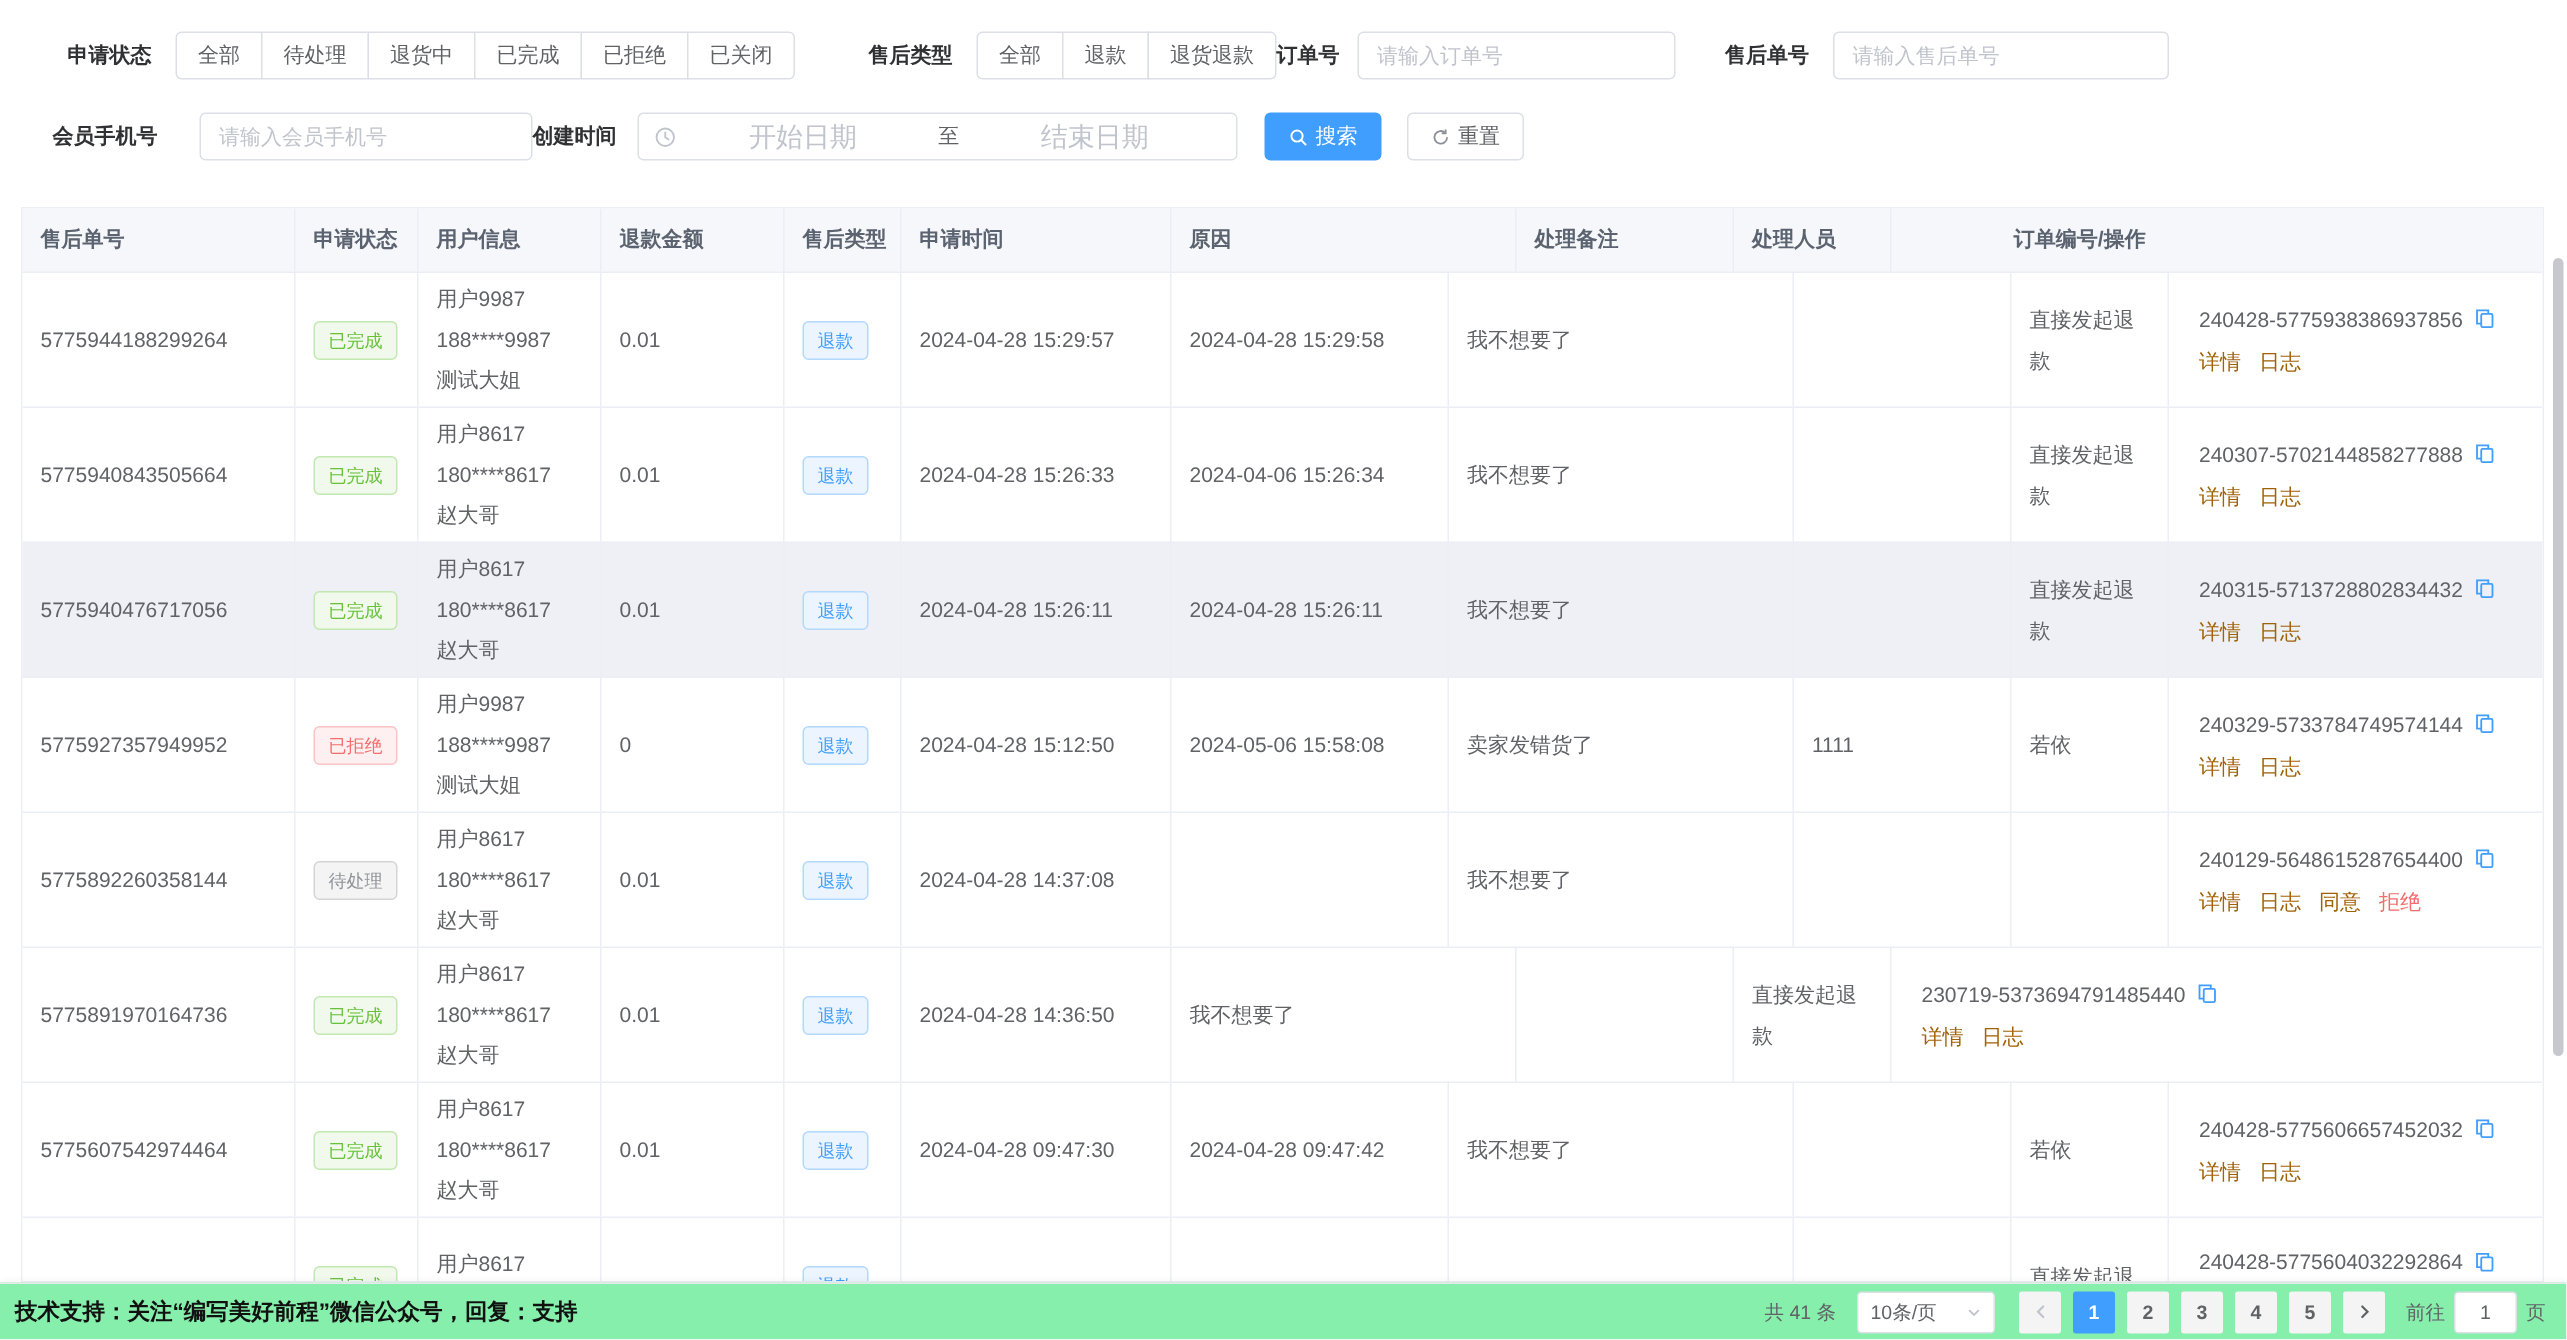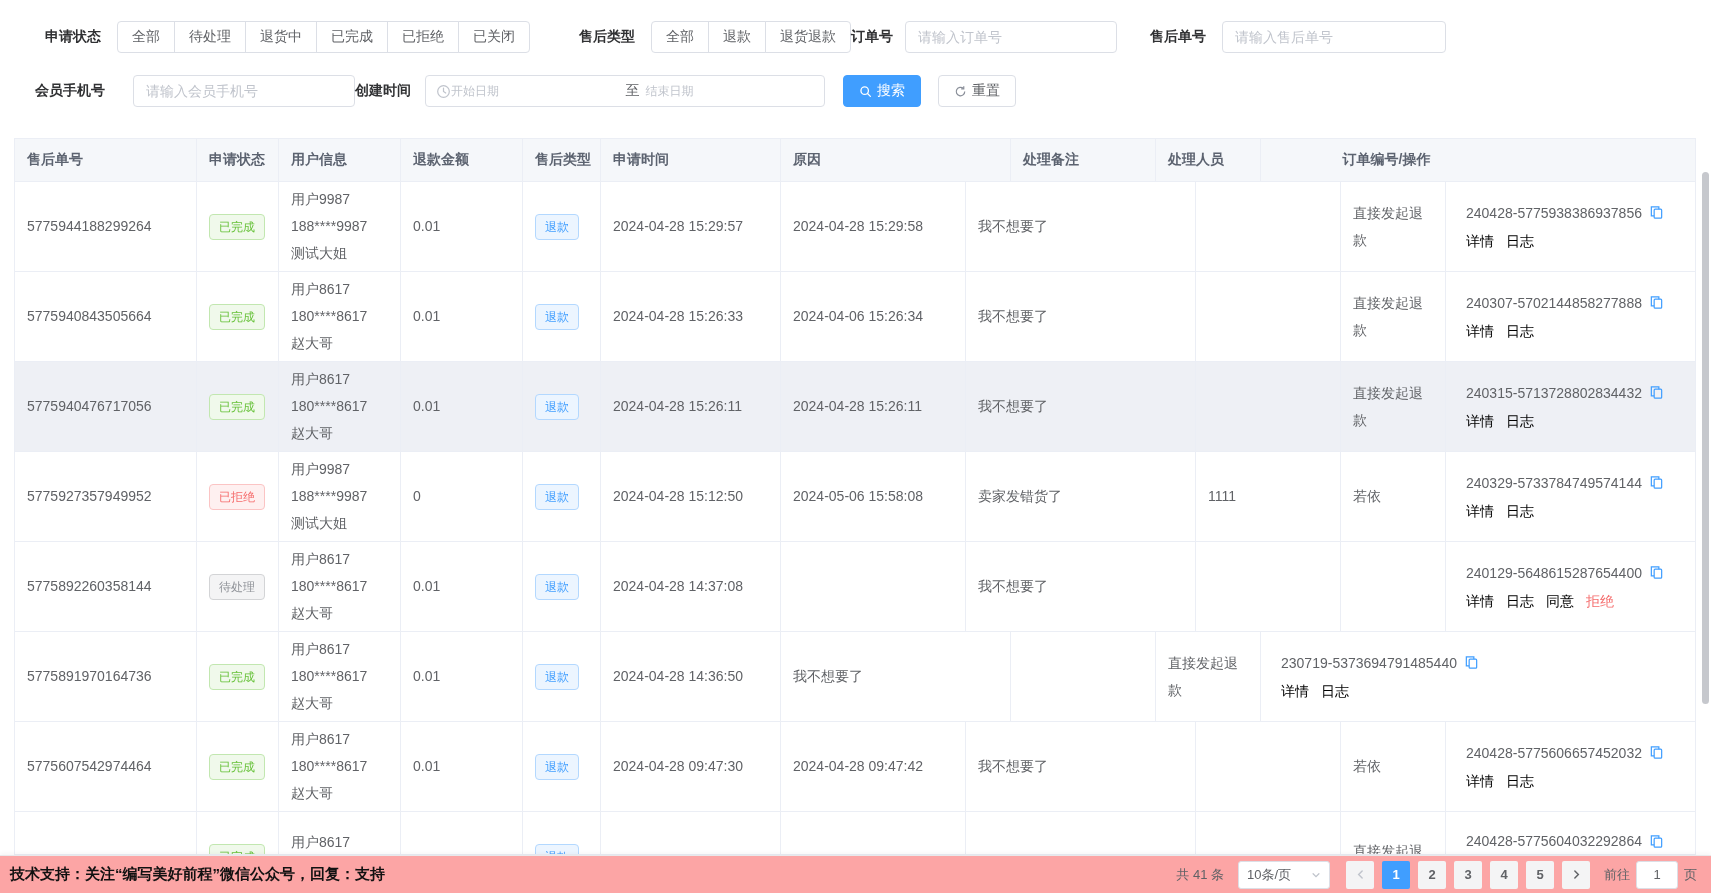--- a/index.html
+++ b/index.html
@@ -16,21 +16,21 @@
   .gbtn { height:32px; padding:0 14px; background:#fff; border:1px solid #dcdfe6; color:#606266;
     font-size:14px; margin-left:-1px; cursor:pointer; white-space:nowrap;
     font-family:inherit; display:flex; align-items:center; }
   .gbtn:first-child { border-radius:4px 0 0 4px; margin-left:0; }
   .gbtn:last-child { border-radius:0 4px 4px 0; }
   .txt { height:32px; border:1px solid #dcdfe6; border-radius:4px; padding:0 12px; font-size:14px;
     color:#606266; font-family:inherit; outline:none; background:#fff; }
   .txt::placeholder { color:#c0c4cc; }
   .date-range { height:32px; border:1px solid #dcdfe6; border-radius:4px; background:#fff;
     display:flex; align-items:center; width:400px; padding:0 10px; cursor:pointer; }
-  .date-range .ph { flex:1; text-align:left; font-size:12px; color:#c0c4cc; }
+  .date-range .ph { flex:1; text-align:center; font-size:18px; color:#c0c4cc; }
   .date-range .sep { font-size:14px; color:#606266; padding:0 6px; }
   .btn { height:32px; border-radius:4px; font-size:14px; display:inline-flex; align-items:center;
     gap:5px; padding:0 15px; cursor:pointer; font-family:inherit; }
   .btn.primary { background:#409eff; border:1px solid #409eff; color:#fff; }
   .btn.plain { background:#fff; border:1px solid #dcdfe6; color:#606266; }
 
   
   .table { position:absolute; left:14px; top:138px; width:1682px; height:717px; overflow:hidden;
     border:1px solid #ebeef5; background:#fff; font-size:14px; color:#606266; }
   .thead { display:flex; height:43px; background:#f5f7fa; border-bottom:1px solid #ebeef5; }
@@ -46,29 +46,29 @@
   .user-lines div { line-height:27px; white-space:nowrap; }
   .tag { display:inline-block; height:26px; line-height:24px; padding:0 9px; border-radius:4px;
     font-size:12px; white-space:nowrap; }
   .tag.success { color:#67c23a; background:#f0f9eb; border:1px solid #c2e7b0; }
   .tag.danger  { color:#f56c6c; background:#fef0f0; border:1px solid #fbc4c4; }
   .tag.info    { color:#909399; background:#f4f4f5; border:1px solid #d3d4d6; }
   .tag.blue    { color:#409eff; background:#ecf5ff; border:1px solid #b3d8ff; }
   .ops { display:flex; flex-direction:column; justify-content:center; padding:0 12px 0 20px; }
   .order-line { display:flex; align-items:center; gap:7px; line-height:24px; white-space:nowrap; }
   .links { display:flex; gap:12px; line-height:24px; margin-top:4px; }
-  .lnk { color:#000000; cursor:pointer; white-space:nowrap; }
+  .lnk { color:#a16207; cursor:pointer; white-space:nowrap; }
   .lnk.red { color:#f56c6c; }
   .copy-ic { cursor:pointer; flex:none; display:inline-flex; }
   .trow.partial .cell { align-items:flex-start; padding-top:17px; }
   .trow.partial .cell.badge-cell { align-items:center; padding-top:0; }
   .trow.partial .ops { justify-content:flex-start; padding-top:17px; }
 
   
-  .footer { position:absolute; left:0; right:0; top:855px; height:38px; background:#fca5a5;
+  .footer { position:absolute; left:0; right:0; top:855px; height:38px; background:#86efac;
     border-top:1px solid #e9e9eb; box-shadow:0 -2px 4px rgba(0,0,0,.04);
     display:flex; align-items:center; justify-content:space-between; z-index:5; }
   .support { margin-left:10px; font-size:15px; font-weight:700; color:#111; white-space:nowrap; }
   .pagination { display:flex; align-items:center; margin-right:14px; }
   .total { font-size:13px; color:#606266; margin-right:14px; white-space:nowrap; }
   .page-size { width:92px; height:28px; border:1px solid #dcdfe6; border-radius:3px; display:flex;
     align-items:center; justify-content:space-between; padding:0 8px; font-size:13px; color:#606266;
     cursor:pointer; margin-right:12px; background:#fff; white-space:nowrap; }
   .pg-btn { width:28px; height:28px; border:none; border-radius:2px; background:#f4f4f5;
     display:flex; align-items:center; justify-content:center; cursor:pointer; margin-left:8px; }

